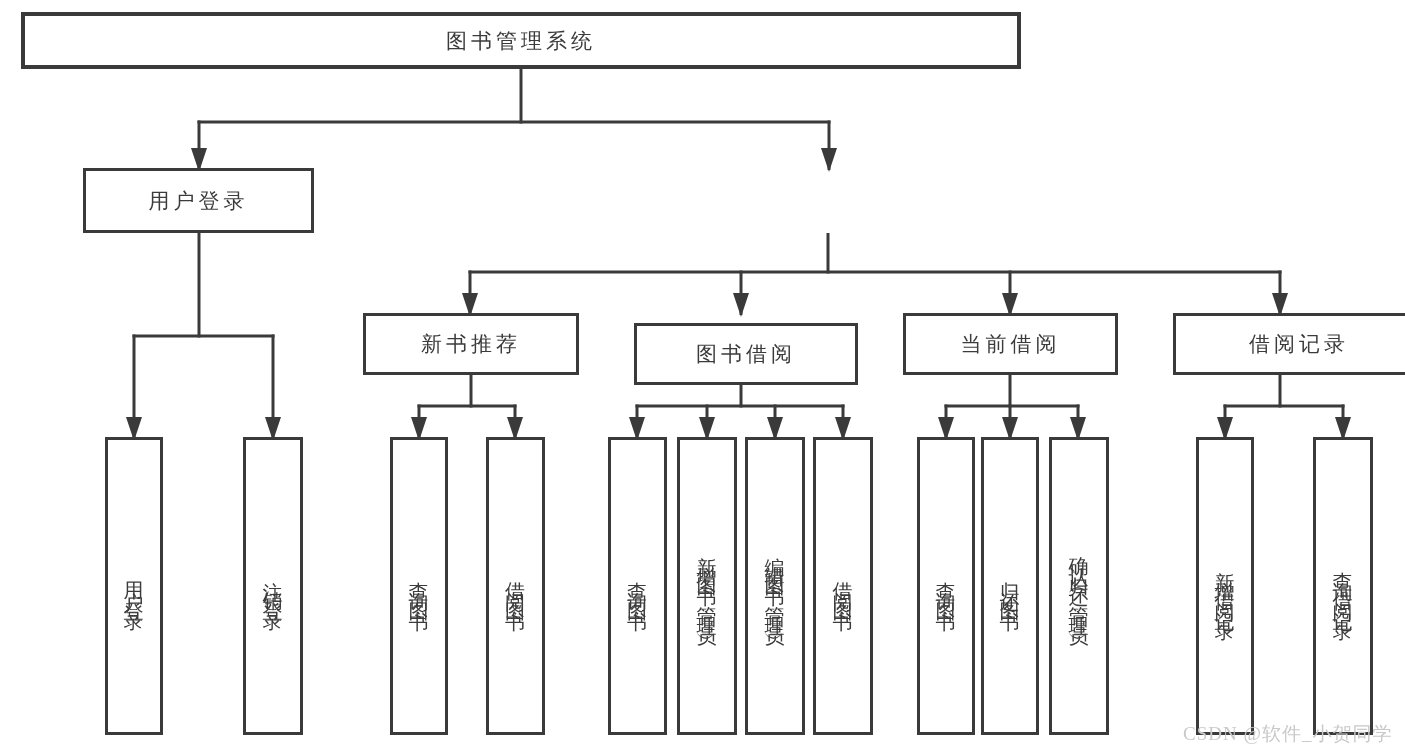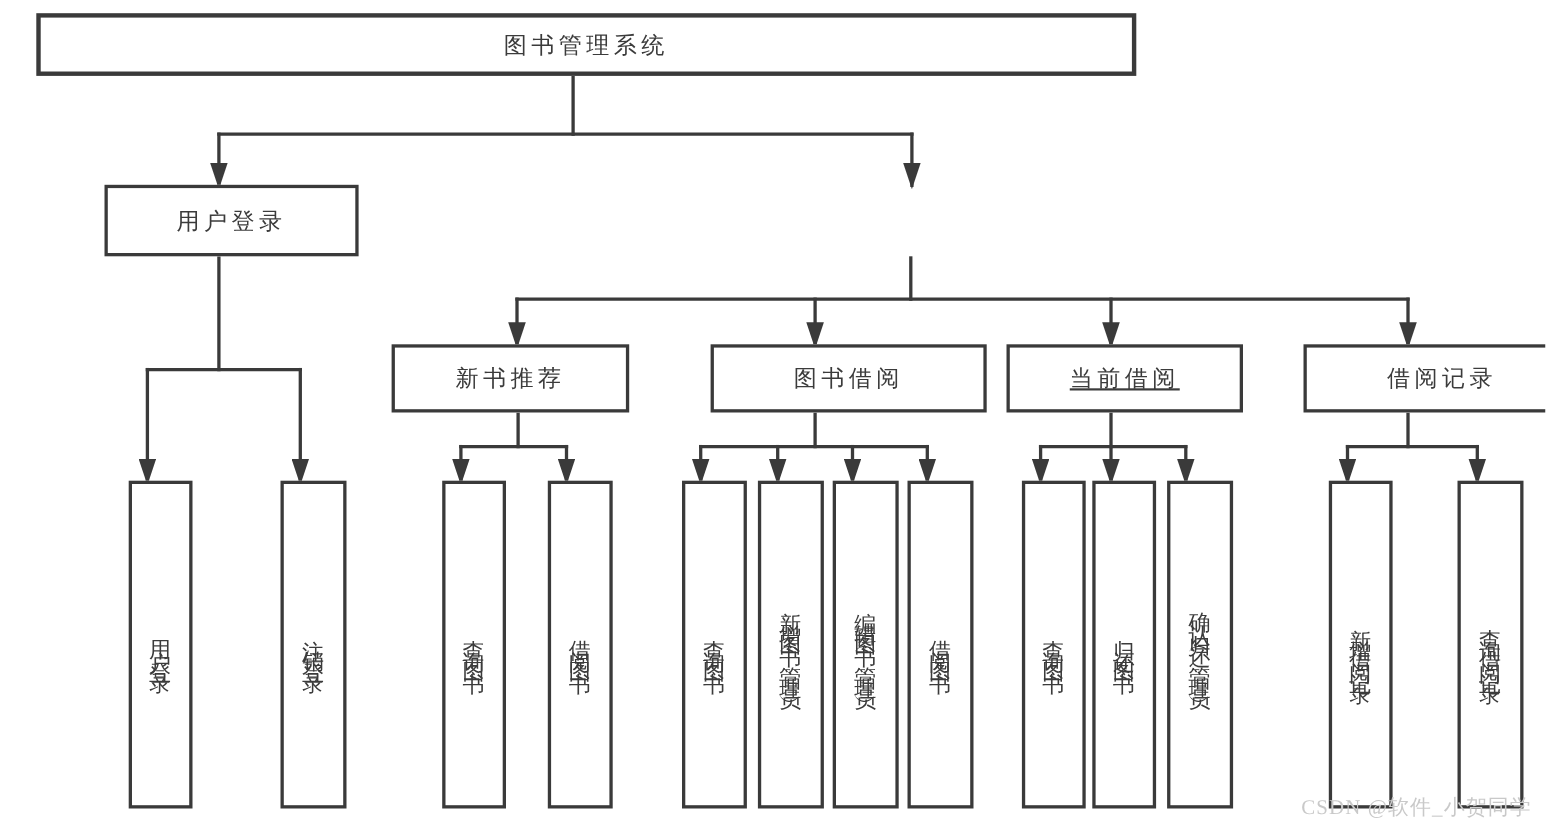--- a/index.html
+++ b/index.html
@@ -22,21 +22,20 @@
   .node{
     position:absolute;
     box-sizing:border-box;
     background:var(--box-bg);
     border:3px solid var(--line);
     display:flex;align-items:center;justify-content:center;
     color:var(--text);
     font-size:21px;
     letter-spacing:4px;
     white-space:nowrap;
-    margin-left:12px;
   }
   .node.root{border-width:4px;}
   .node.leaf{font-size:20px;}
   .vtext{
     writing-mode:vertical-rl;
     letter-spacing:10px;
     line-height:1;
   }
   .watermark{
     position:absolute;
@@ -117,27 +116,27 @@
   </svg>
 
   <div class="node root" style="left:21px;top:12px;width:1000px;height:57px;">
     <span>图书管理系统</span>
   </div>
 
   <div class="node" style="left:83px;top:168px;width:231px;height:65px;">
     <span>用户登录</span>
   </div>
 
-  <div class="node" style="left:344px;top:313px;width:216px;height:62px;justify-content:center;">
+  <div class="node" style="left:363px;top:313px;width:216px;height:62px;justify-content:center;">
     <span>新书推荐</span>
   </div>
-  <div class="node" style="left:634px;top:313px;width:251px;height:62px;align-items:center;">
+  <div class="node" style="left:634px;top:323px;width:224px;height:62px;align-items:center;">
     <span>图书借阅</span>
   </div>
-  <div class="node" style="left:903px;top:313px;width:215px;height:62px;text-decoration:underline;">
+  <div class="node" style="left:903px;top:313px;width:215px;height:62px;">
     <span>当前借阅</span>
   </div>
   <div class="node" style="left:1173px;top:313px;width:252px;height:62px;">
     <span>借阅记录</span>
   </div>
 
   <div class="node leaf" style="left:105px;top:437px;width:58px;height:298px;">
     <span class="vtext">用户登录</span>
   </div>
   <div class="node leaf" style="left:243px;top:437px;width:60px;height:298px;">

